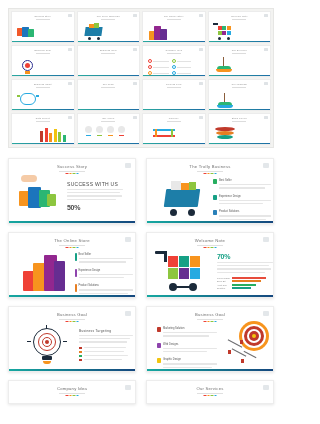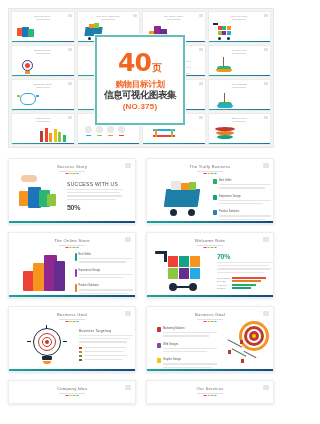--- a/index.html
+++ b/index.html
@@ -419,29 +419,20 @@
           <span class="t-line" style="width:100%;"></span>
           <span class="t-line" style="width:86%;"></span>
           <span class="t-line" style="width:70%;background:#27aae1;"></span>
         </span>
         <span class="t-bar"></span>
       </div>
 
     </div>
   </div>
 
-  <div class="cover">
-    <div class="big">
-      <span class="num">40</span>
-      <span class="unit">页</span>
-    </div>
-    <div class="l1">购物目标计划</div>
-    <div class="l2">信息可视化图表集</div>
-    <div class="l3">(NO.375)</div>
-  </div>
 
   <div class="slides">
 
     <div class="slide">
       <span class="s-title">Success Story</span>
       <span class="s-rule"></span>
       <span class="s-dots">
         <i style="background:#ef4136;"></i>
           <i style="background:#f7941e;"></i>
           <i style="background:#8dc63f;"></i>

